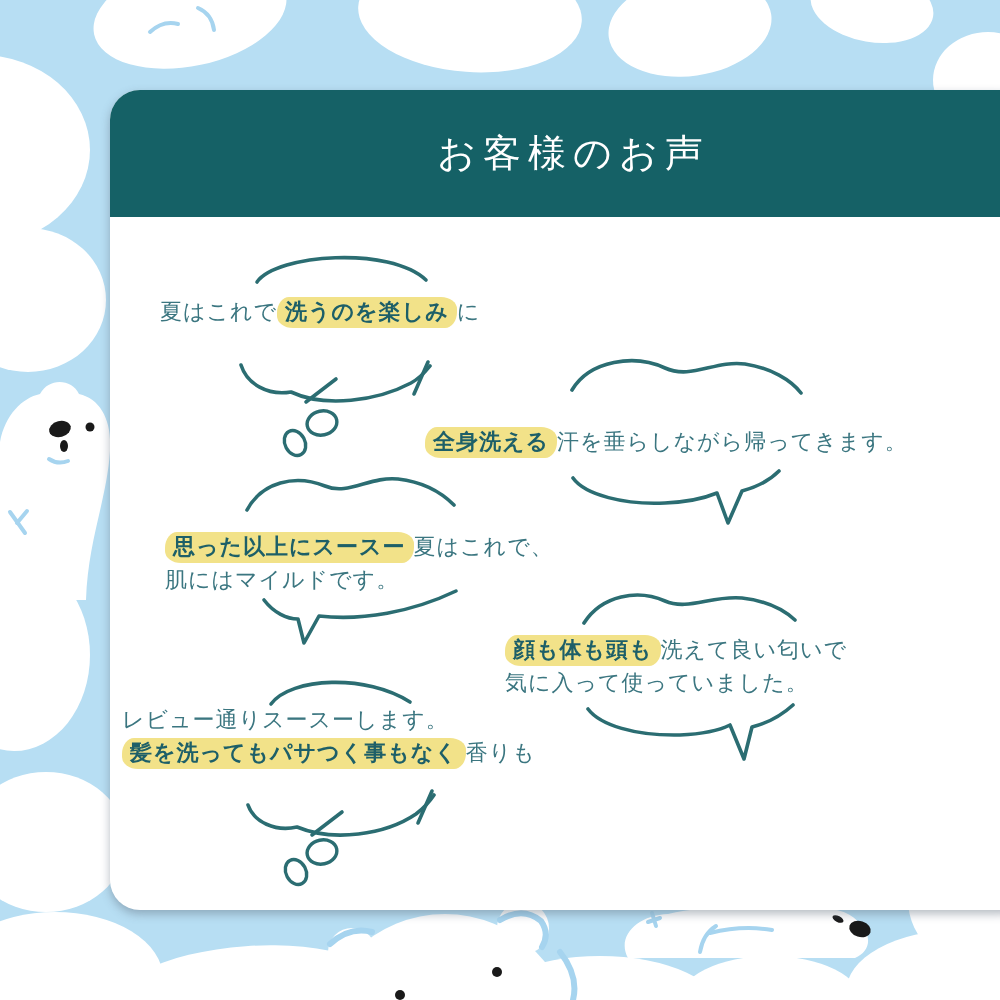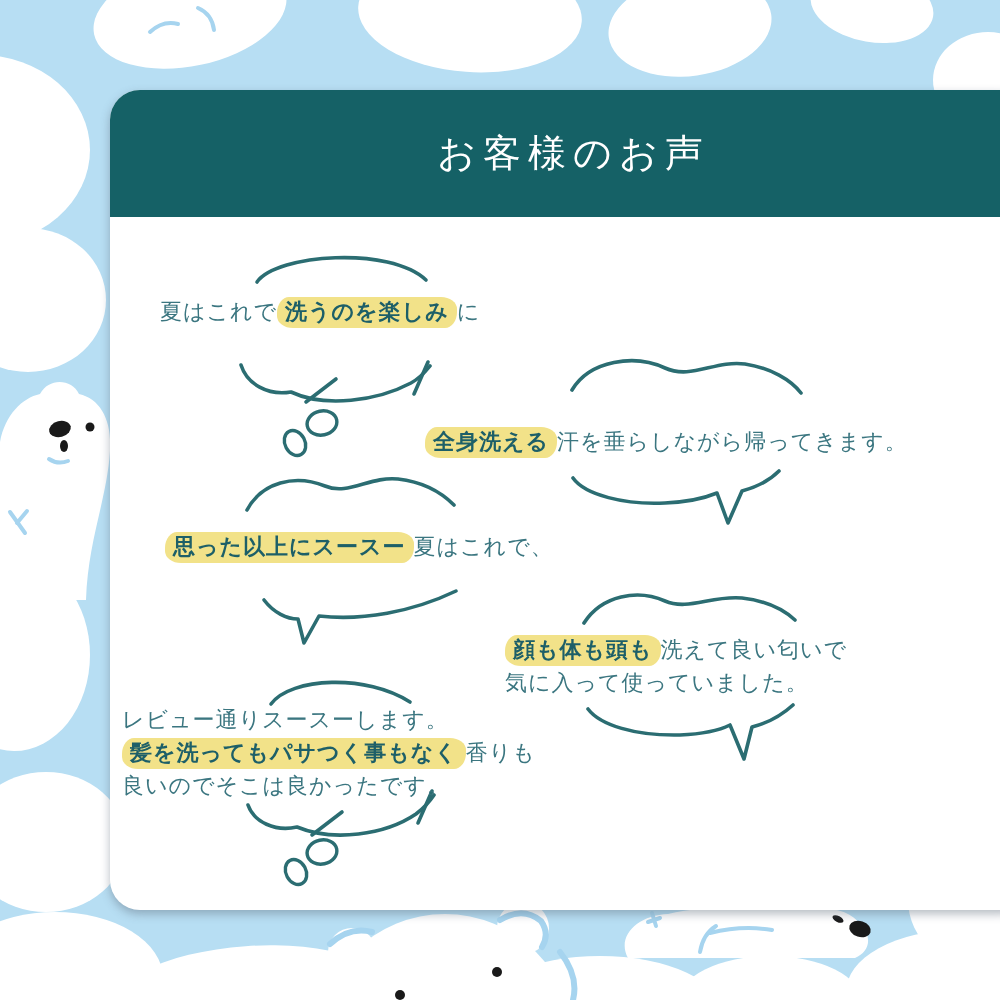--- a/index.html
+++ b/index.html
@@ -156,20 +156,21 @@
     <br>
     <span class="hl">全身洗える</span><span>汗を垂らしながら帰ってきます。</span>
   </div>
 
   <svg class="sketch" style="left:240px;top:470px" width="280" height="180" viewBox="0 0 280 180">
     <path d="M 7,40 C 22,12 55,4 85,16 C 108,26 130,6 158,9 C 184,12 202,23 214,35"></path>
     <path d="M 24,130 C 34,143 47,149 58,149 L 64,173 L 79,146 C 122,151 172,142 216,121"></path>
   </svg>
   <div class="quote" style="left:165px;top:530px;width:380px">
     <span class="hl">思った以上にスースー</span><span>夏はこれで、</span><br>
+    <span>肌にはマイルドです。</span>
   </div>
 
   <svg class="sketch" style="left:580px;top:588px" width="310" height="178" viewBox="0 0 310 178">
     <path d="M 4,35 C 22,7 58,1 85,13 C 108,23 132,7 162,10 C 188,13 204,22 215,32"></path>
     <path d="M 8,121 C 20,137 55,148 100,147 C 122,146 138,143 150,137 L 164,171 L 172,139 C 188,135 202,127 213,117"></path>
   </svg>
   <div class="quote" style="left:505px;top:633px;width:400px">
     <span class="hl">顔も体も頭も</span><span>洗えて良い匂いで</span><br>
     <span>気に入って使っていました。</span>
   </div>
@@ -178,16 +179,15 @@
     <path d="M 86,42 C 106,15 182,12 225,40"></path>
     <path d="M 63,143 C 69,160 90,170 112,165 C 148,180 200,173 231,152 C 239,146 245,139 249,133"></path>
     <path d="M 127,173 L 157,150"></path>
     <path d="M 233,161 L 247,129"></path>
     <ellipse cx="137" cy="190" rx="15" ry="12" transform="rotate(-12 137 190)"></ellipse>
     <ellipse cx="111" cy="210" rx="10" ry="13" transform="rotate(-28 111 210)"></ellipse>
   </svg>
   <div class="quote" style="left:122px;top:703px;width:435px">
     <span>レビュー通りスースーします。</span><br>
     <span class="hl">髪を洗ってもパサつく事もなく</span><span>香りも</span><br>
-    <span>良いのでそこは良かったです。</span>
   </div>
 
 </div>
 
 </body></html>

